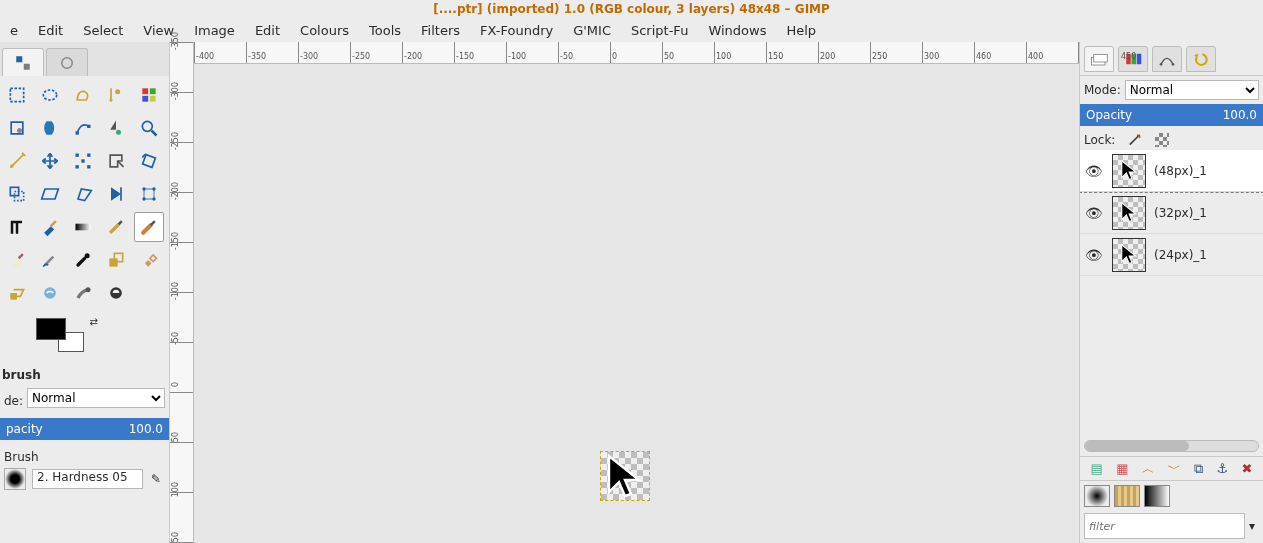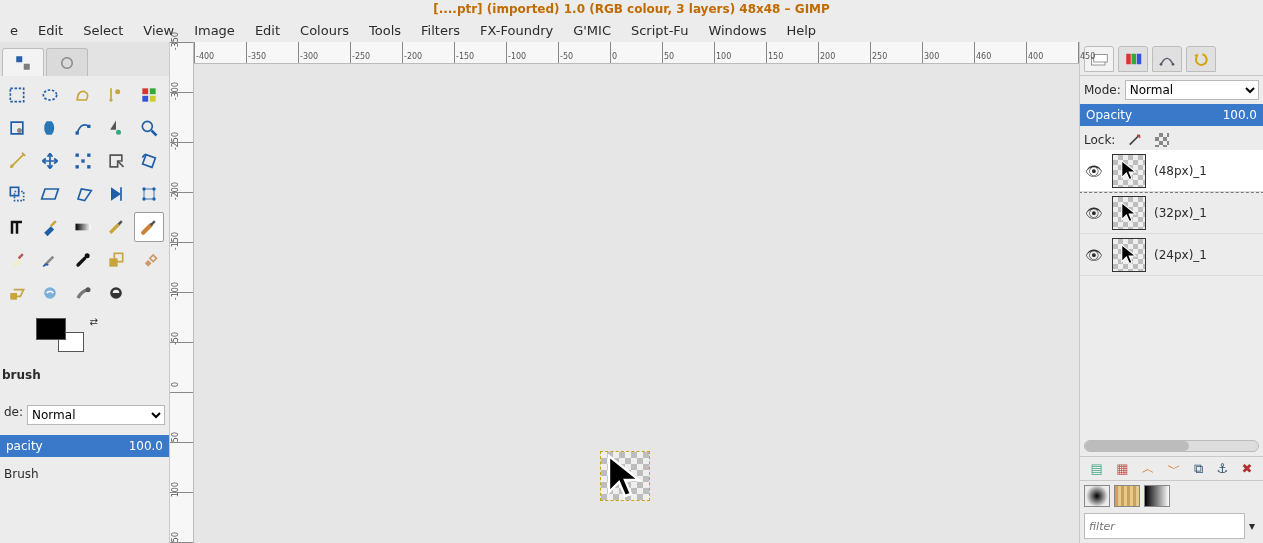--- a/index.html
+++ b/index.html
@@ -17,21 +17,21 @@
   .tool svg { width:20px; height:20px;}
   .tool.sel { background:#ffffff; border:1px solid #9c9c9c; box-shadow:inset 0 0 0 1px #fff;}
   .color-swatch { width:48px; height:34px; position:relative; margin:6px 0 8px 36px;}
   .cs-bg { position:absolute; right:0; bottom:0; width:26px; height:20px; background:#fff; border:1px solid #555;}
   .cs-fg { position:absolute; left:0; top:0; width:30px; height:22px; background:#000; border:1px solid #555;}
   .cs-swap { position:absolute; right:-14px; top:-2px; font-size:10px;}
   .panel-tab { height:22px; display:flex; align-items:center; background:#f0f0f0; border-top:1px solid #c9c9c9; border-bottom:1px solid #c9c9c9; padding:0 4px; font-size:12px;}
   .panel-tab .pt-ic { width:16px; height:16px; border:1px solid #aaa; margin-right:6px; background:#fff;}
   .panel-tab .pt-menu { margin-left:auto; font-size:12px; letter-spacing:-2px;}
   .opt-body { padding:4px 0 0 0; flex:1; overflow:hidden;}
-  .opt-row { display:flex; align-items:flex-start; padding:2px 4px; font-size:12px;margin-top:17px;}
+  .opt-row { display:flex; align-items:flex-end; padding:2px 4px; font-size:12px;}
   .opt-row select { flex:1; height:20px; font-size:12px; border:1px solid #b8b8b8; background:#fff;}
   .opac-bar { margin:8px 0; height:22px; background:#3a78c9; color:#fff; display:flex; align-items:center; justify-content:space-between; padding:0 6px; font-size:12px;}
   .brush-row { display:flex; align-items:center; padding:2px 4px;}
   .brush-thumb { width:22px; height:22px; border:1px solid #aaa; background:radial-gradient(circle,#000 0%,#000 30%,transparent 70%); margin-right:6px;}
   .brush-input { flex:1; height:20px; border:1px solid #b8b8b8; padding:0 4px; font-size:12px; background:#fff; overflow:hidden; white-space:nowrap;}
   .brush-edit { width:18px; height:18px; margin-left:4px; display:flex; align-items:center; justify-content:center; font-size:12px;}
 
   .mid-col { flex:1; display:flex; position:relative;}
   .v-ruler { width:24px; background:#f7f7f7; border-right:1px solid #bbb; position:relative; font-size:8px; color:#555;}
   .v-ruler .vtick { position:absolute; left:0; width:100%; border-top:1px solid #888;}
@@ -370,20 +370,25 @@
         <span style="margin-right:4px;">de:</span>
         <select>
           <option>Normal</option>
         </select>
       </div>
       <div class="opac-bar">
         <span>pacity</span>
         <span>100.0</span>
       </div>
       <div style="padding:2px 4px;">Brush</div>
+      <div class="brush-row">
+        <div class="brush-thumb"></div>
+        <div class="brush-input">2. Hardness 05</div>
+        <div class="brush-edit">✎</div>
+      </div>
     </div>
   </div>
 
   <div class="mid-col">
     <div class="v-ruler" id="v-ruler">
         <div class="vtick" style="top: 0px;"></div>
         <div class="vlabel" style="top: -10px;">-350</div>
         <div class="vtick" style="top: 50px;"></div>
         <div class="vlabel" style="top: 40px;">-300</div>
         <div class="vtick" style="top: 100px;"></div>
@@ -435,21 +440,21 @@
           <div class="hlabel" style="left: 626px;">200</div>
           <div class="htick" style="left: 676px;"></div>
           <div class="hlabel" style="left: 678px;">250</div>
           <div class="htick" style="left: 728px;"></div>
           <div class="hlabel" style="left: 730px;">300</div>
           <div class="htick" style="left: 780px;"></div>
           <div class="hlabel" style="left: 782px;">460</div>
           <div class="htick" style="left: 832px;"></div>
           <div class="hlabel" style="left: 834px;">400</div>
           <div class="htick" style="left: 884px;"></div>
-          <div class="hlabel" style="left: 886px;">450</div>
+          <div class="hlabel" style="left: 886px; padding-left: 41px;">450</div>
         </div>
       <div class="canvas-area">
         <div class="sprite" style="left:407px; top:388px;">
           <svg>
               <use href="#cursor-arrow"></use>
             </svg>
         </div>
       </div>
     </div>
   </div>

